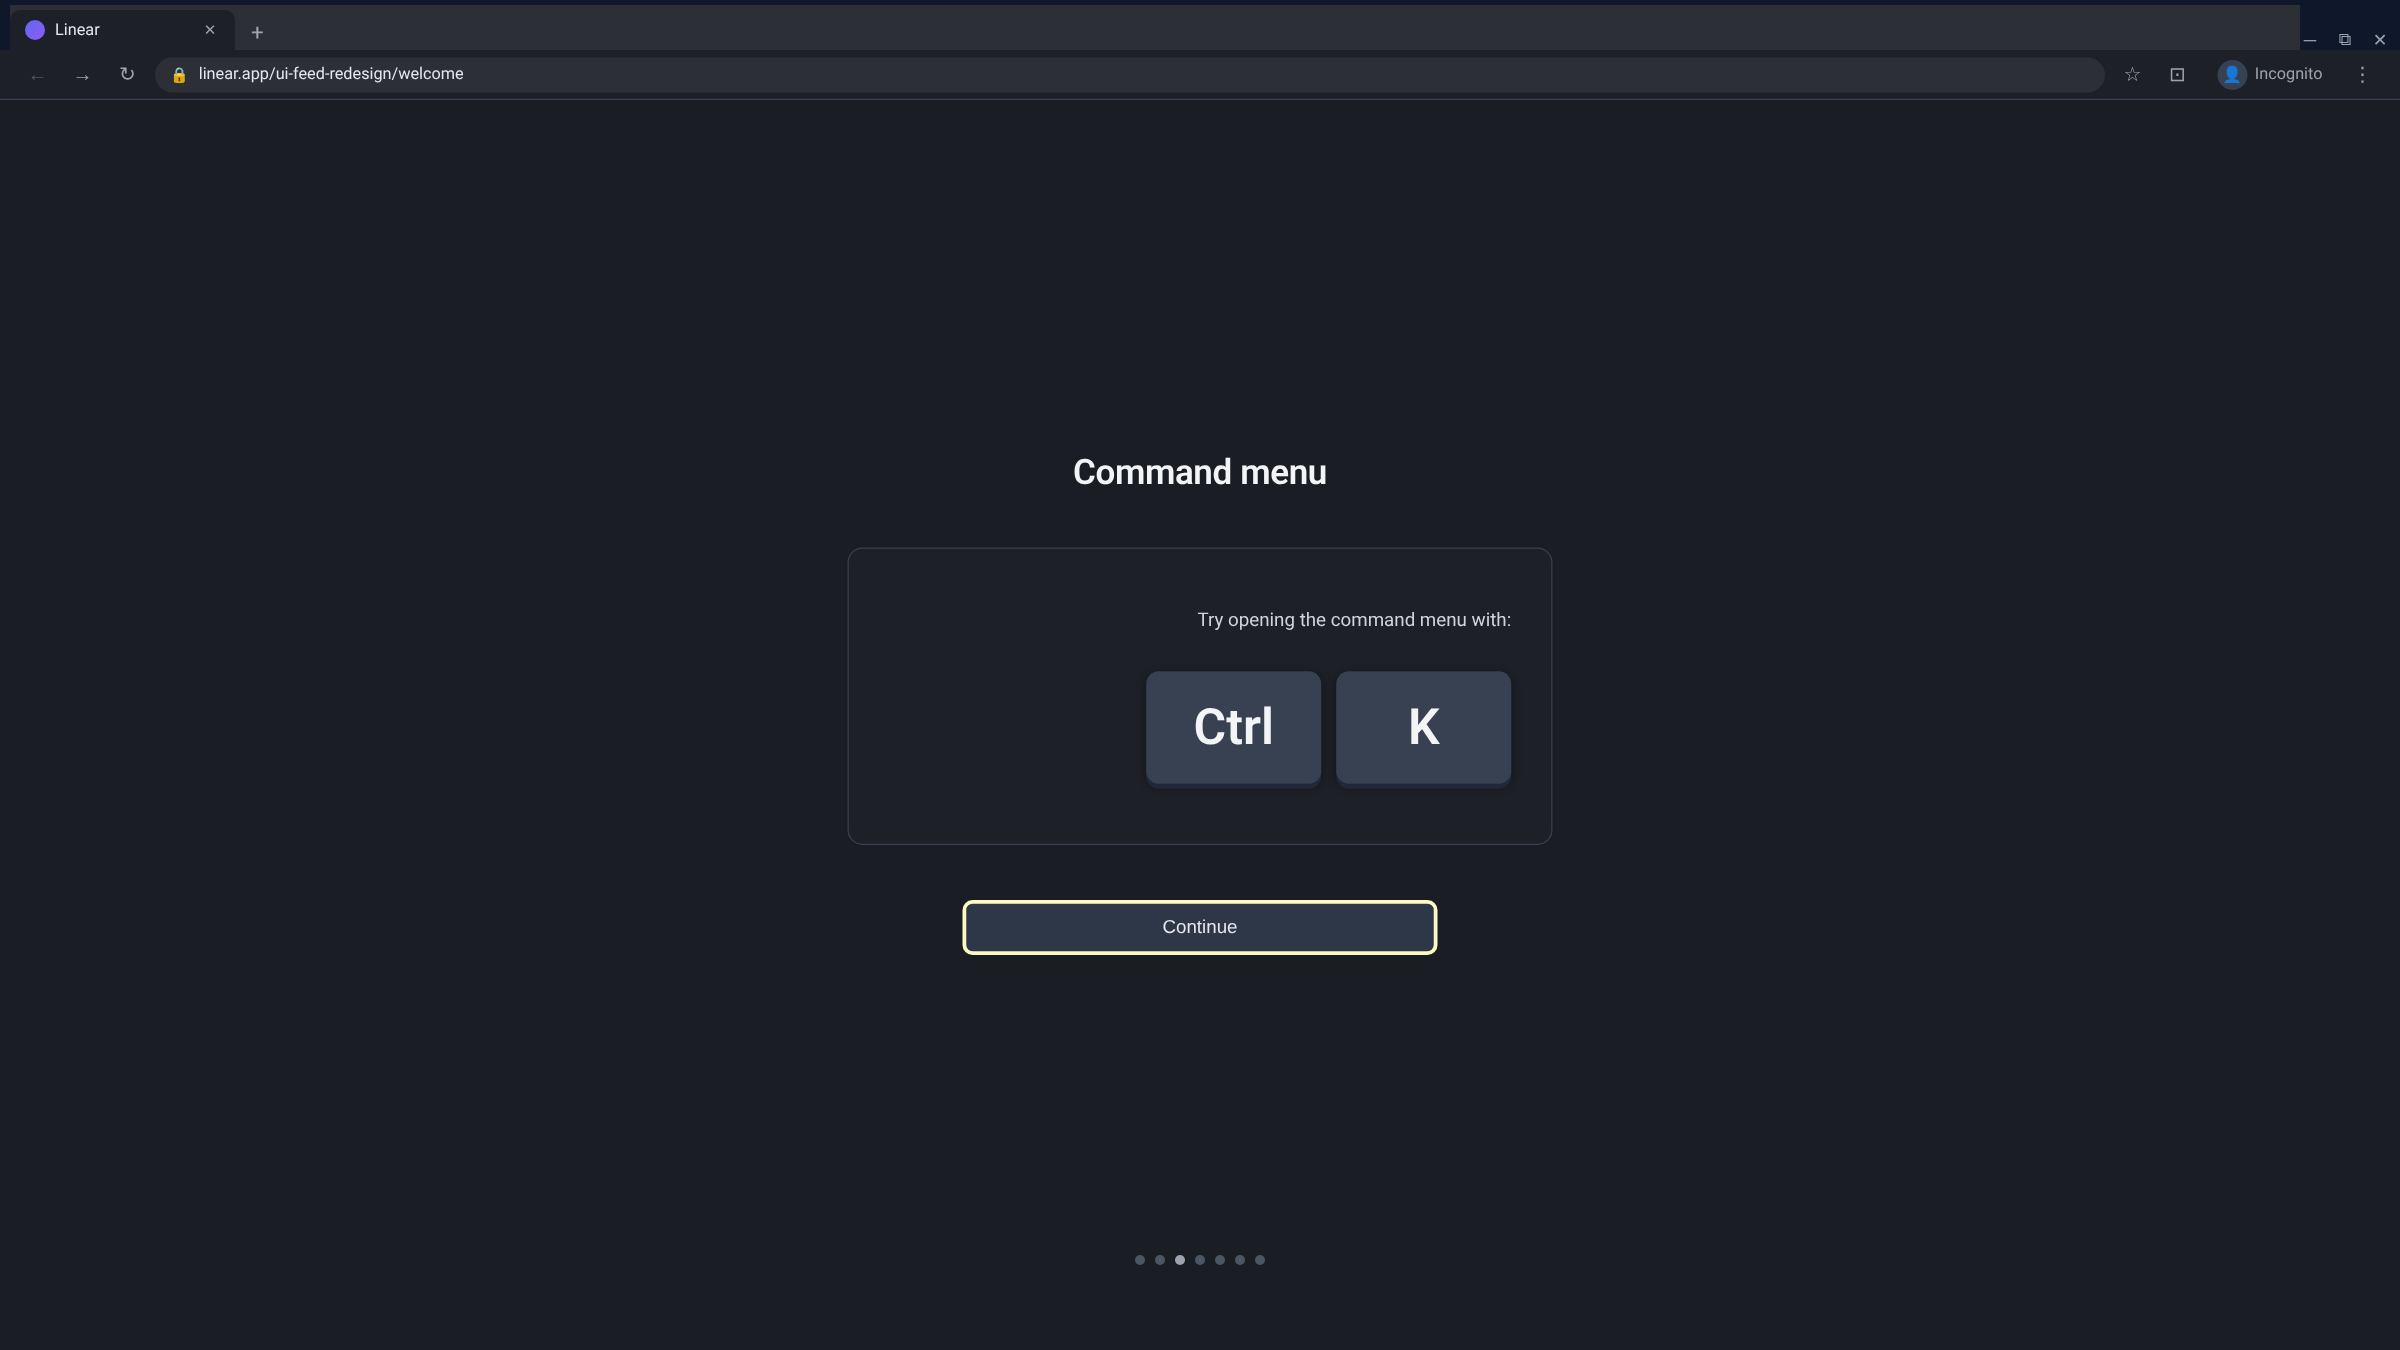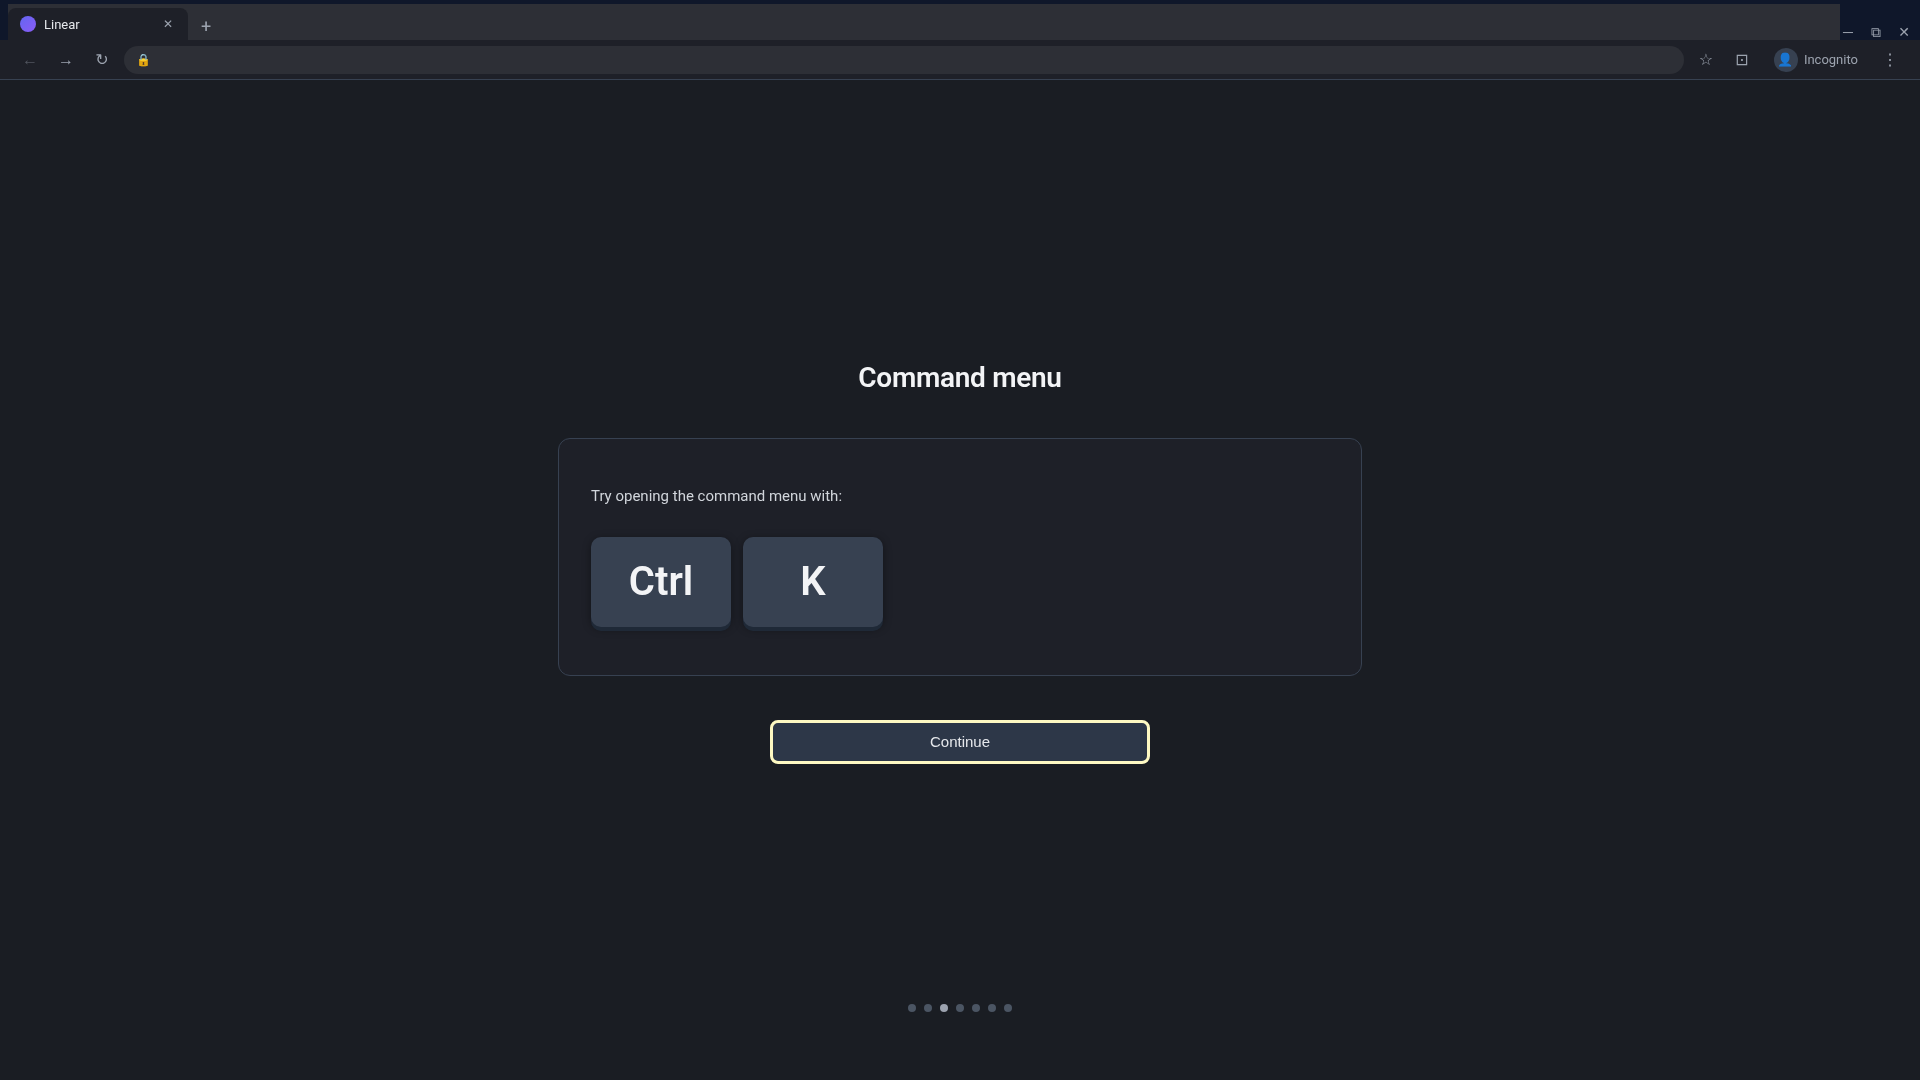--- a/index.html
+++ b/index.html
@@ -213,28 +213,28 @@
       letter-spacing: -0.3px;
     }
 
     .page-subtitle {
       font-size: 15px;
       color: #6b7280;
       text-align: center;
     }
 
     .demo-card {
-      width: 804px;
+      width: 564px;
       background: #1e2028;
       border: 1px solid #374151;
       border-radius: 12px;
       padding: 48px 32px;
       display: flex;
       flex-direction: column;
-      align-items: flex-start;
+      align-items: flex-end;
       gap: 32px;
     }
 
     .demo-instruction {
       font-size: 15px;
       color: #d1d5db;
     }
 
     .key-combo {
       display: flex;
@@ -310,20 +310,21 @@
     </div>
   </div>
 
   <div class="nav-bar">
     <div class="nav-btn disabled">←</div>
     <div class="nav-btn">→</div>
     <div class="nav-btn">↻</div>
 
     <div class="address-bar">
       <span class="lock-icon">🔒</span>
+      <span class="address-text">linear.app/ui-feed-redesign/welcome</span>
     </div>
 
     <div class="nav-right">
       <div class="nav-btn">☆</div>
       <div class="nav-btn">⊡</div>
       <div class="incognito-btn">
         <div class="incognito-icon">👤</div>
         <span>Incognito</span>
       </div>
       <div class="nav-btn">⋮</div>

